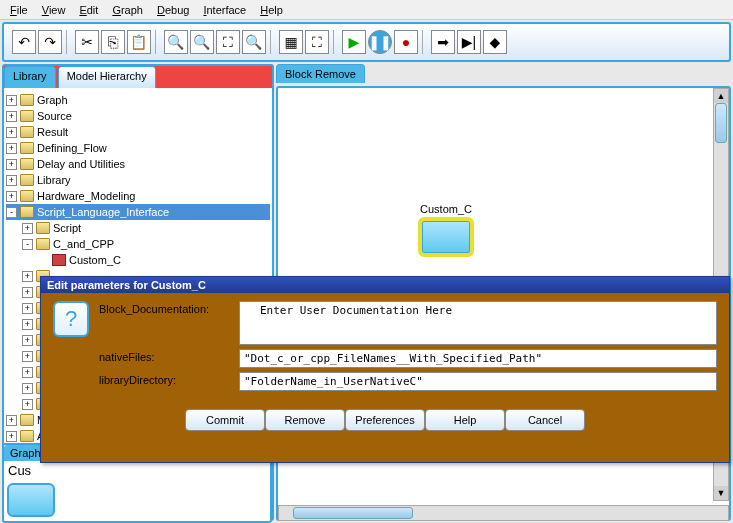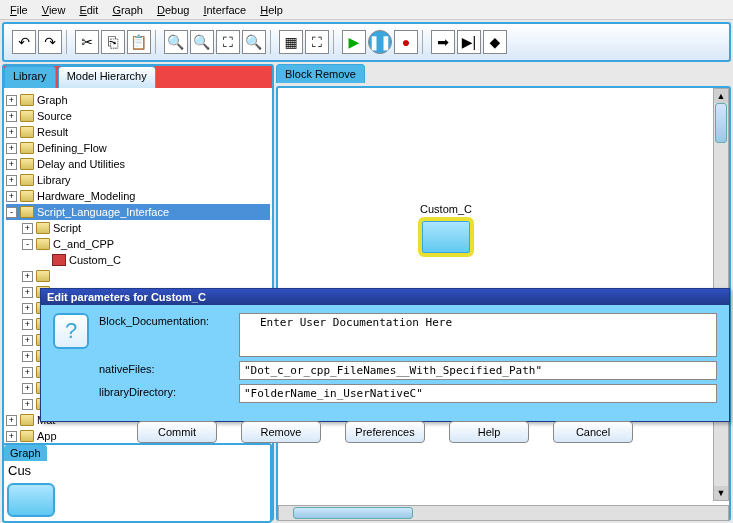--- a/index.html
+++ b/index.html
@@ -41,30 +41,30 @@
 .diagtab .tab { display: inline-block; }
 .canvas { flex: 1; background: #fff; border: 2px solid #3aa6dd; border-radius: 3px; position: relative; }
 .block { position: absolute; left: 140px; top: 115px; text-align: center; }
 .block-label { font-size: 11px; margin-bottom: 2px; }
 .block-body { width: 56px; height: 40px; background: linear-gradient(#aee6ff,#5ec8f0); border: 4px solid #e8e030; border-radius: 6px; box-shadow: 0 0 0 1px #3aa6dd inset; }
 
 .scrollbar-v { position: absolute; right: 2px; top: 24px; bottom: 20px; width: 16px; background: #e0e0e0; border: 1px solid #aaa; }
 .scrollbar-v .thumb { position: absolute; top: 14px; left: 1px; right: 1px; height: 40px; background: linear-gradient(#cde8fc,#9ac8e8); border: 1px solid #6aa; border-radius: 3px; }
 .scrollbar-v .arr { position: absolute; left: 0; right: 0; height: 14px; background: #d0d0d0; text-align: center; font-size: 9px; line-height: 14px; }
 
-.dialog { position: absolute; left: 40px; top: 288px; width: 690px; height: 134px; background: #7dd3fc; border: 1px solid #203a8a; box-shadow: 2px 2px 4px rgba(0,0,0,0.3); z-index: 10; }
+.dialog { position: absolute; left: 40px; top: 276px; width: 690px; height: 187px; background: #a16207; border: 1px solid #203a8a; box-shadow: 2px 2px 4px rgba(0,0,0,0.3); z-index: 10; }
 .dialog-title { background: linear-gradient(#3050c0,#203a8a); color: #fff; padding: 2px 6px; font-size: 11px; font-weight: bold; }
 .dialog-body { padding: 8px 12px; display: flex; }
 .dialog-icon { width: 36px; height: 36px; border: 2px solid #3aa6dd; border-radius: 6px; display: flex; align-items: center; justify-content: center; font-size: 22px; color: #3aa6dd; background: linear-gradient(#fff,#e0f0fc); margin-right: 10px; }
 .dialog-fields { flex: 1; }
 .frow { display: flex; align-items: flex-start; margin-bottom: 4px; }
 .frow label { width: 140px; padding-top: 2px; }
 .frow input, .frow textarea { flex: 1; border: 1px solid #888; padding: 2px 4px; font-family: monospace; font-size: 11px; }
 .frow textarea { height: 44px; resize: none; padding-left: 20px; }
-.dialog-buttons { display: flex; justify-content: center; gap: 24px; padding: 6px; }
+.dialog-buttons { display: flex; justify-content: center; padding: 6px; }
 .dbtn { width: 80px; height: 22px; background: linear-gradient(#fff,#d8e8f8); border: 1px solid #888; border-radius: 4px; cursor: pointer; }
 
 .bottom-scroll { position: absolute; bottom: 2px; left: 278px; right: 4px; height: 16px; background: #e0e0e0; border: 1px solid #aaa; }
 .bottom-scroll .thumb { position: absolute; left: 14px; top: 1px; bottom: 1px; width: 120px; background: linear-gradient(#cde8fc,#9ac8e8); border: 1px solid #6aa; border-radius: 3px; }
 </style>
 </head>
 <body>
 
 <div class="menubar">
   <span><u>F</u>ile</span>

